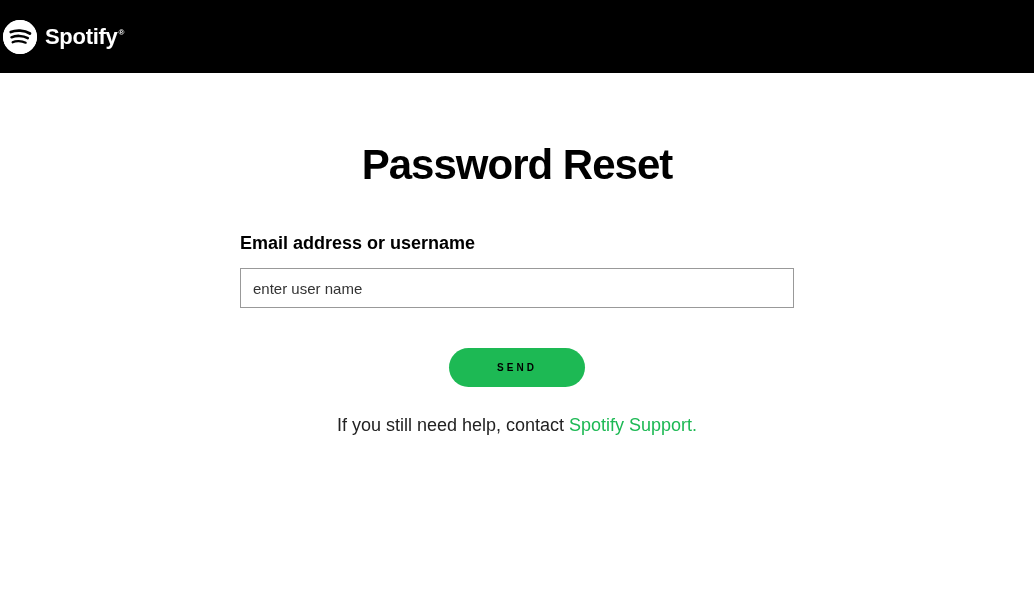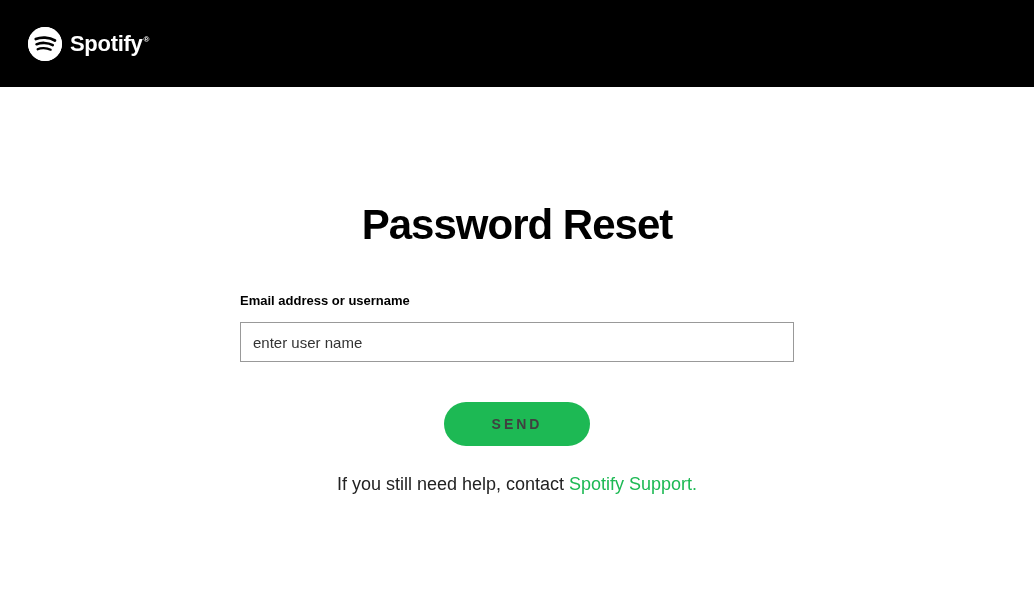--- a/index.html
+++ b/index.html
@@ -8,24 +8,24 @@
       box-sizing: border-box;
     }
     body {
       font-family: -apple-system, BlinkMacSystemFont, "Segoe UI", Helvetica, Arial, sans-serif;
       background: #fff;
       width: 1034px;
       height: 606px;
     }
     .header {
       background: #000;
-      height: 87px;
+      height: 73px;
       display: flex;
       align-items: center;
-      padding-left: 28px;
+      padding-left: 3px;
     }
     .logo-wrap {
       display: flex;
       align-items: center;
       gap: 8px;
     }
     .logo-circle {
       width: 34px;
       height: 34px;
       background: #fff;
@@ -41,21 +41,21 @@
       font-weight: 600;
       letter-spacing: -0.3px;
     }
     .trademark {
       color: #fff;
       font-size: 8px;
       vertical-align: super;
       margin-left: 1px;
     }
     .main {
-      padding-top: 114px;
+      padding-top: 68px;
       text-align: center;
     }
     .title {
       font-size: 42px;
       font-weight: 800;
       color: #000;
       letter-spacing: -1px;
       margin-bottom: 26px;
     }
     .subtitle {
@@ -67,45 +67,45 @@
     }
     .subtitle b {
       font-weight: 700;
     }
     .form-area {
       width: 554px;
       margin: 44px auto 0;
       text-align: left;
     }
     .field-label {
-      font-size: 13px;
+      font-size: 18px;
       font-weight: 700;
       color: #000;
       display: block;
       margin-bottom: 6px;
     }
     .text-input {
       width: 100%;
       height: 40px;
       border: 1px solid #999;
       padding: 0 12px;
       font-size: 15px;
       color: #333;
       outline: none;
       margin-top: 8px;
     }
     .send-button {
       display: block;
       margin: 40px auto 0;
       background: #1db954;
-      color: #404040;
+      color: #000000;
       border: none;
       border-radius: 50px;
       padding: 14px 48px;
-      font-size: 14px;
+      font-size: 10px;
       font-weight: 700;
       letter-spacing: 3px;
       cursor: pointer;
     }
     .help-text {
       text-align: center;
       margin-top: 28px;
       font-size: 18px;
       color: #222;
     }

